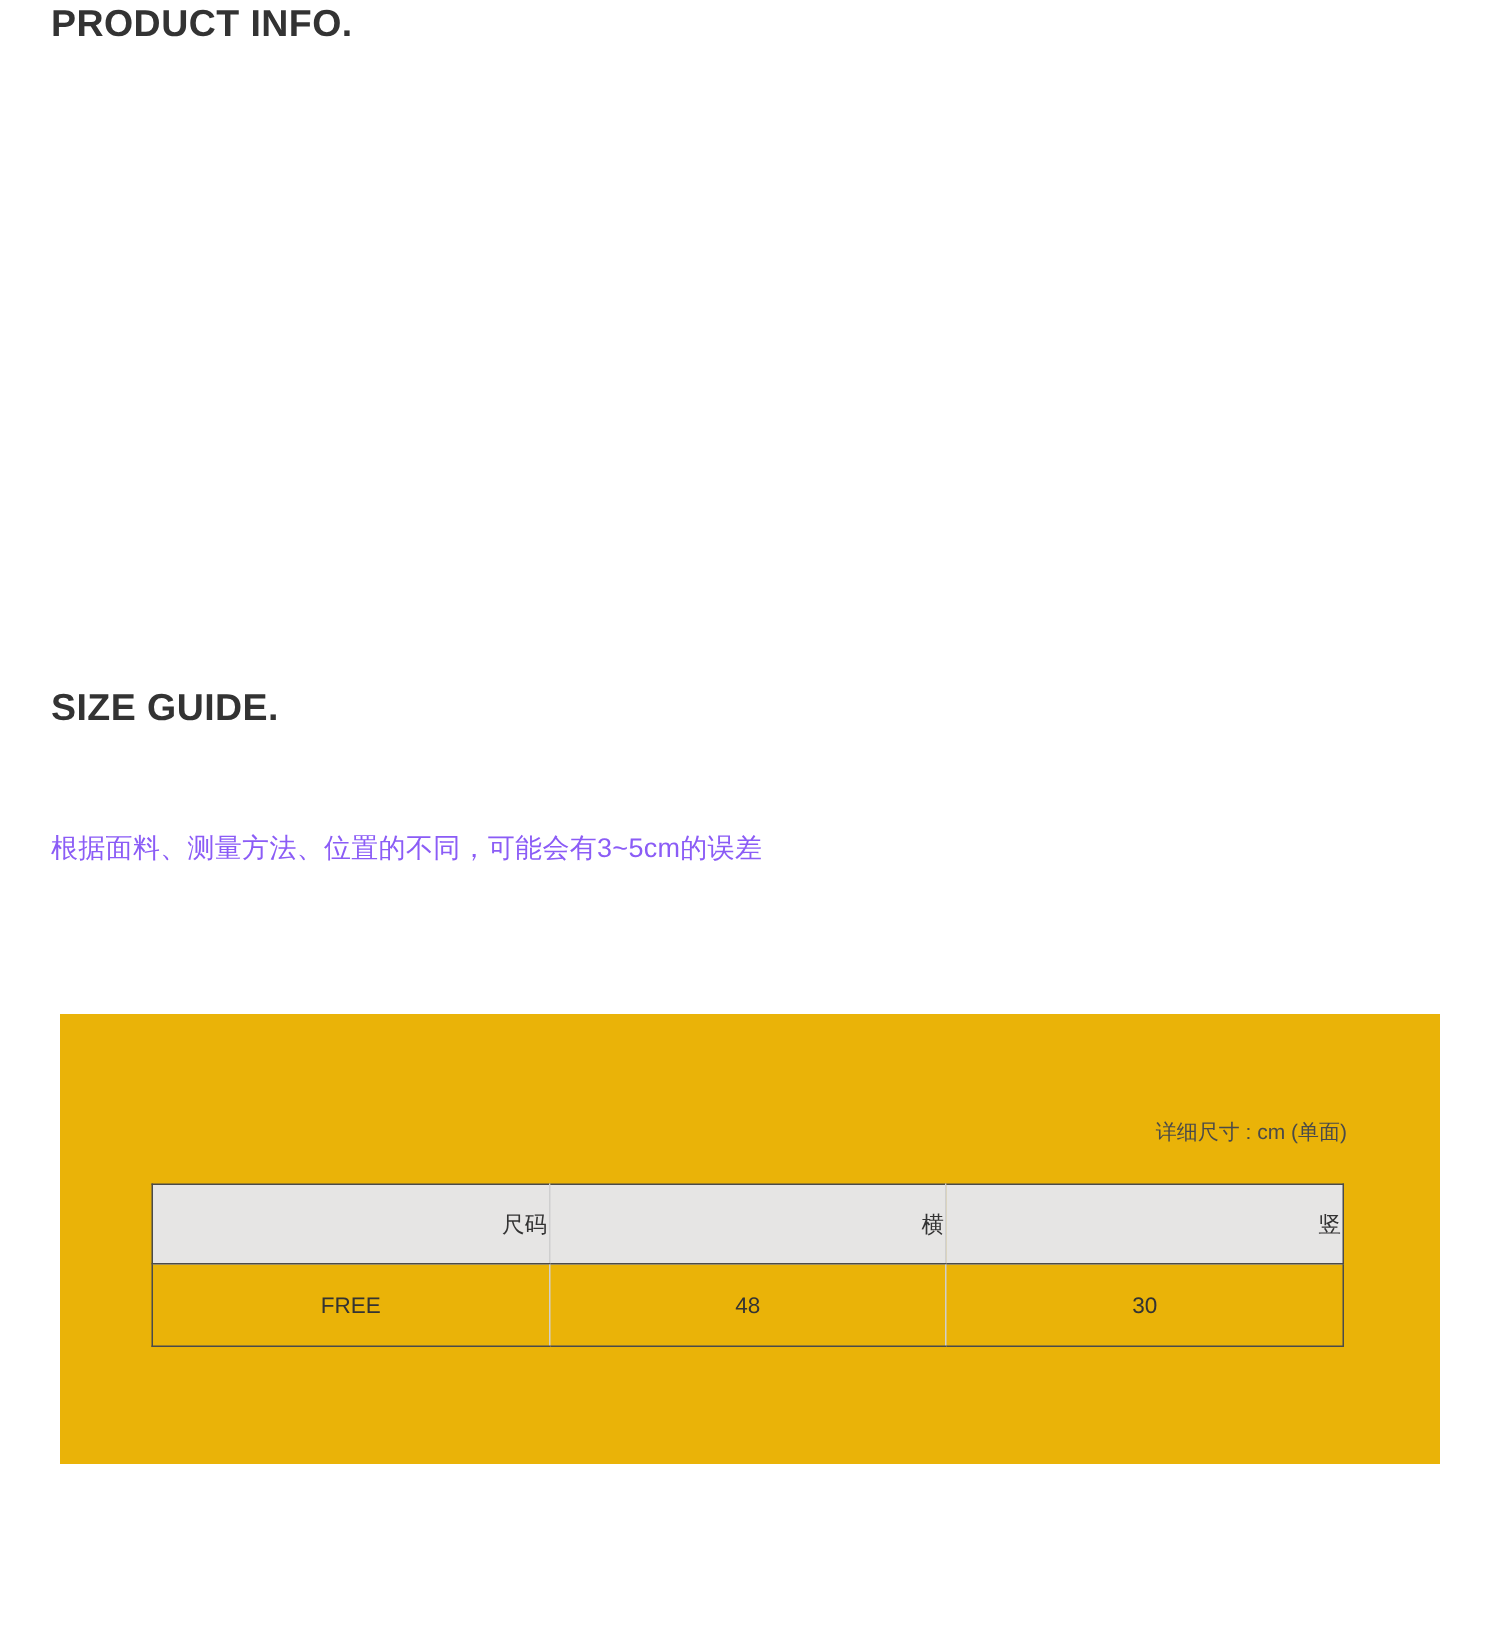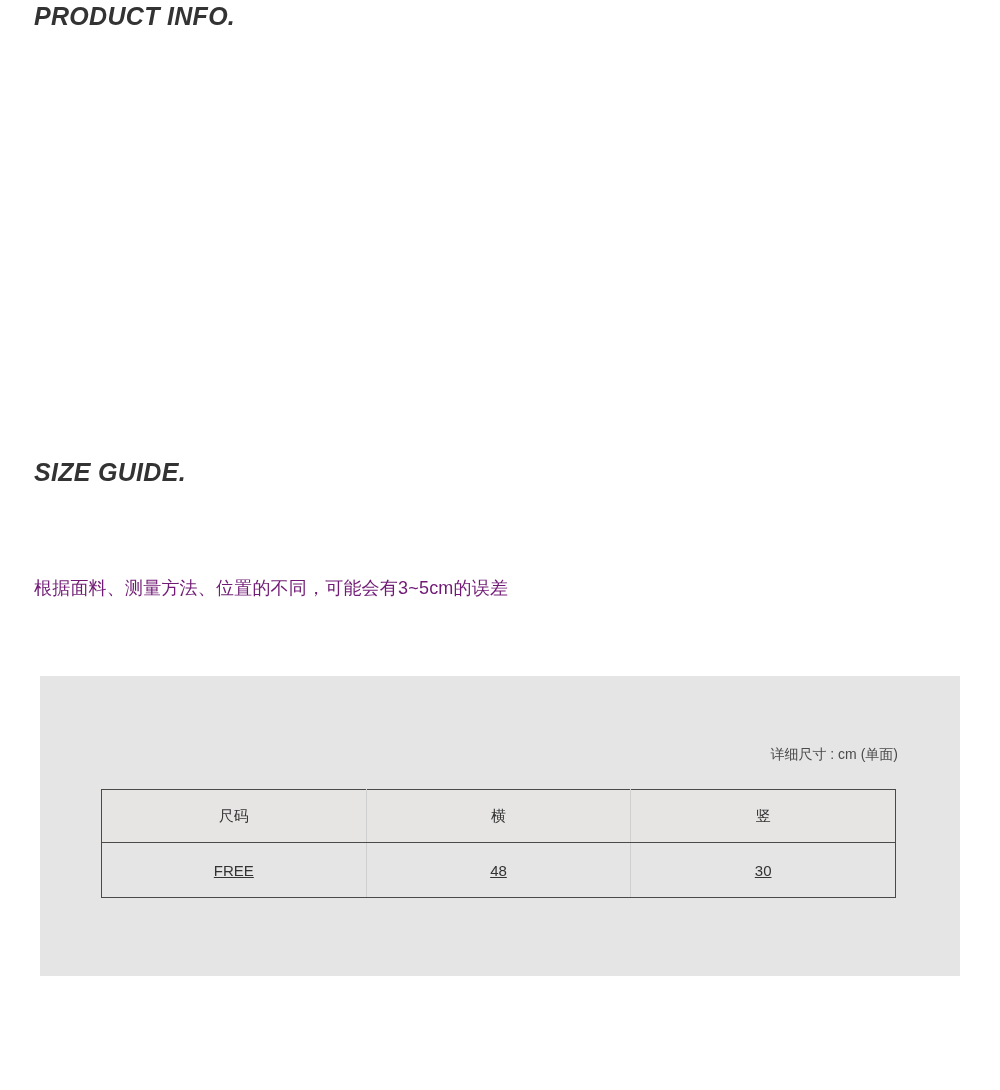--- a/index.html
+++ b/index.html
@@ -23,21 +23,20 @@
     box-sizing: border-box;
   }
 
   
   .section-title {
     font-size: 25px;
     font-weight: bold;
     letter-spacing: 0.3px;
     color: #333333;
     margin: 0;
-    font-style: italic;
   }
 
   #product-info-title {
     position: absolute;
     left: 34px;
     top: 2px;
   }
 
   .info-table {
     position: absolute;
@@ -71,35 +70,35 @@
   
   #size-guide-title {
     position: absolute;
     left: 34px;
     top: 458px;
   }
 
   #size-note {
     position: absolute;
     left: 34px;
-    top: 574px;
+    top: 551px;
     font-size: 18px;
-    color: #701a75;
+    color: #8b5cf6;
     line-height: 28px;
     letter-spacing: 0.2px;
   }
 
   
   .size-panel {
     position: absolute;
     left: 40px;
     top: 676px;
     width: 920px;
     height: 300px;
-    background: #e5e5e5;
+    background: #eab308;
   }
 
   .size-unit {
     position: absolute;
     right: 62px;
     top: 70px;
     font-size: 14px;
     color: #4a4a4a;
   }
 
@@ -118,26 +117,26 @@
     font-weight: normal;
     color: #333333;
     border-left: 1px solid #cfcfcf;
     border-right: 1px solid #cfcfcf;
   }
   .size-table thead th {
     height: 50px;
     background: #e6e5e4;
     border-top: 1px solid #4a4a4a;
     border-bottom: 1px solid #4a4a4a;
+    text-align: right;
   }
   .size-table tbody td {
     height: 52px;
     background: transparent;
     border-bottom: 1px solid #4a4a4a;
-    text-decoration: underline;
   }
   .size-table th:first-child,
   .size-table td:first-child {
     border-left: 1px solid #4a4a4a;
   }
   .size-table th:last-child,
   .size-table td:last-child {
     border-right: 1px solid #4a4a4a;
   }
 </style>

